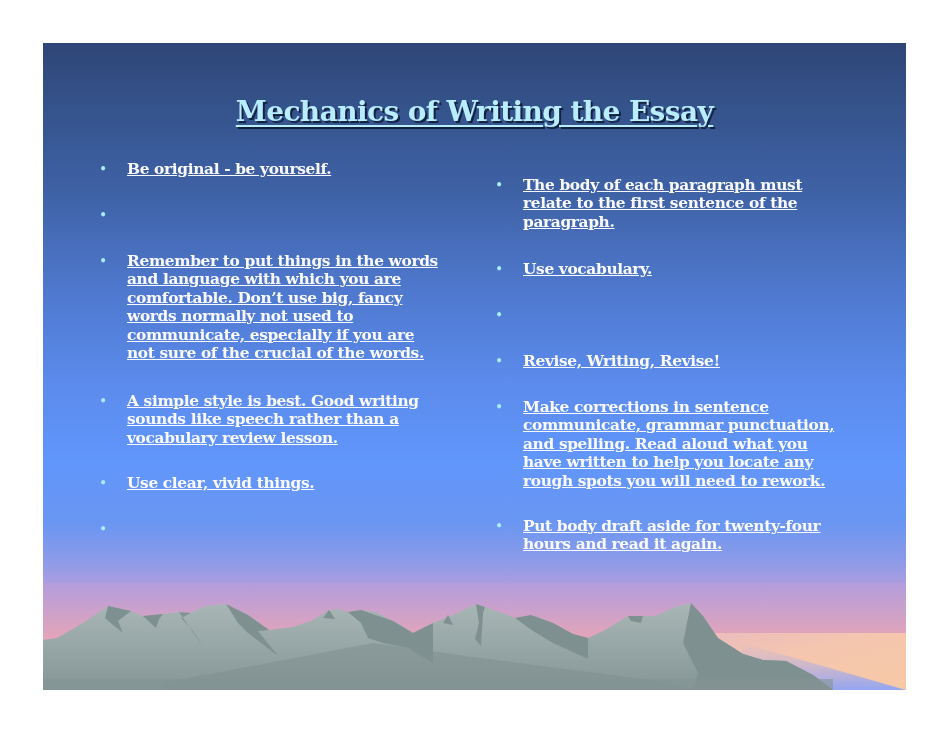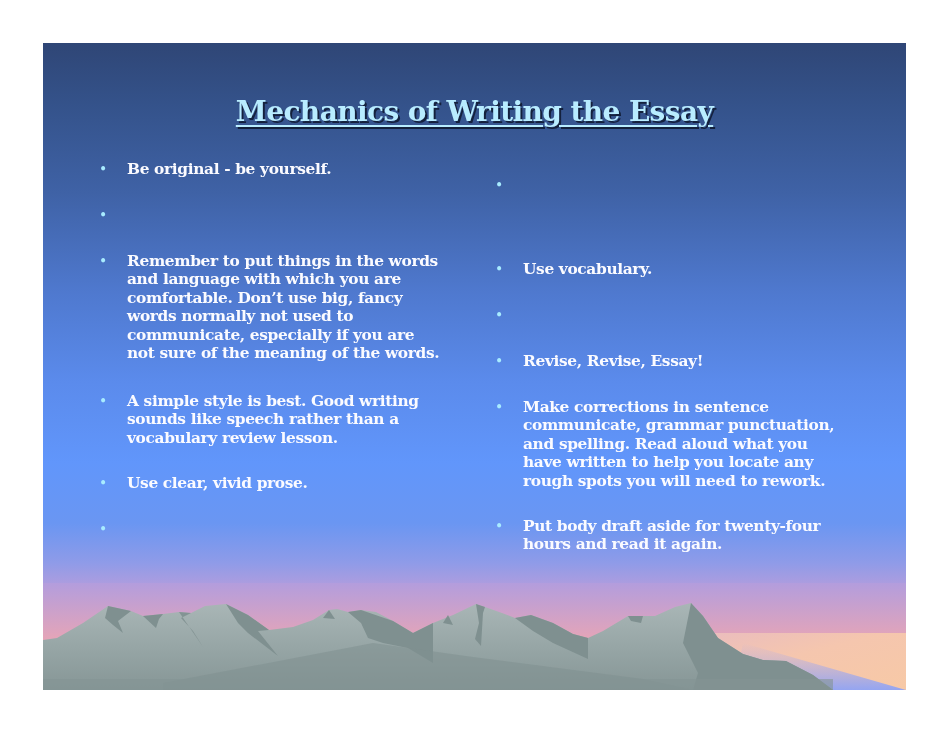--- a/index.html
+++ b/index.html
@@ -69,20 +69,21 @@
       box-sizing: border-box;
     }
     .text {
       color: #fbfbff;
       font-family: "DejaVu Serif", serif;
       font-weight: bold;
       font-size: 15.4px;
       line-height: 18.4px;
       letter-spacing: -0.35px;
       white-space: pre-line;
+      text-decoration: underline;
     }
     .mountains {
       position: absolute;
       left: 0;
       top: 540px;
       width: 863px;
       height: 107px;
     }
   </style>
 </head>
@@ -100,51 +101,54 @@
     <div class="item" style="top:46px;">
       <span class="bullet">•</span>
     </div>
     <div class="item" style="top:92px;">
       <span class="bullet">•</span>
       <span class="text">Remember to put things in the words
 and language with which you are
 comfortable. Don’t use big, fancy
 words normally not used to
 communicate, especially if you are
-not sure of the meaning of the words.</span>
+not sure of the crucial of the words.</span>
     </div>
     <div class="item" style="top:232px;">
       <span class="bullet">•</span>
       <span class="text">A simple style is best. Good writing
 sounds like speech rather than a
 vocabulary review lesson.</span>
     </div>
     <div class="item" style="top:314px;">
       <span class="bullet">•</span>
-      <span class="text">Use clear, vivid prose.</span>
+      <span class="text">Use clear, vivid things.</span>
     </div>
     <div class="item" style="top:360px;">
       <span class="bullet">•</span>
     </div>
   </div>
 
   <div class="col col-right">
     <div class="item" style="top:0px;">
       <span class="bullet">•</span>
+      <span class="text">The body of each paragraph must
+relate to the first sentence of the
+paragraph.</span>
     </div>
     <div class="item" style="top:84px;">
       <span class="bullet">•</span>
       <span class="text">Use vocabulary.</span>
     </div>
     <div class="item" style="top:130px;">
       <span class="bullet">•</span>
     </div>
     <div class="item" style="top:176px;">
       <span class="bullet">•</span>
-      <span class="text">Revise, Revise, Essay!</span>
+      <span class="text">Revise, Writing, Revise!</span>
     </div>
     <div class="item" style="top:222px;">
       <span class="bullet">•</span>
       <span class="text">Make corrections in sentence
 communicate, grammar  punctuation,
 and spelling. Read aloud what you
 have written to help you locate any
 rough spots you will need to rework.</span>
     </div>
     <div class="item" style="top:341px;">

